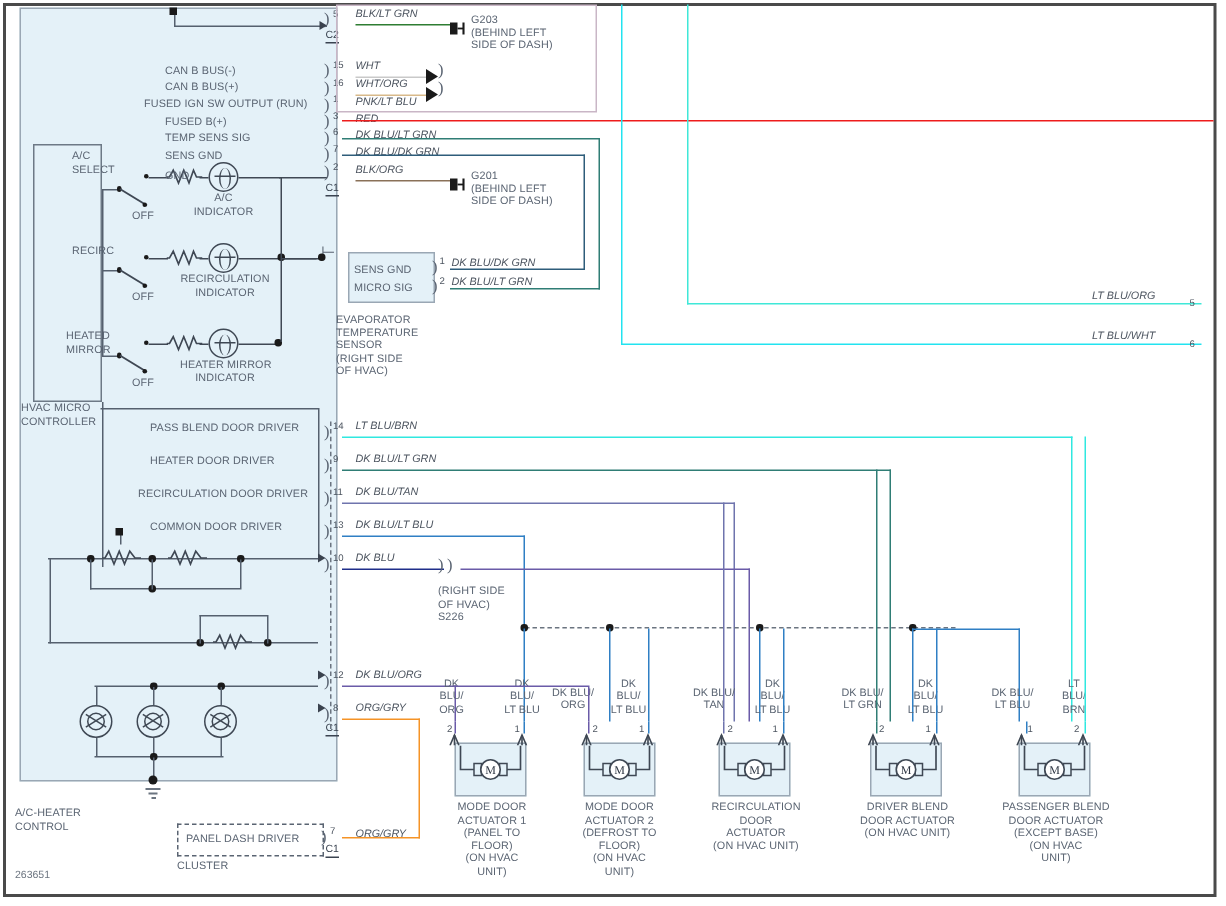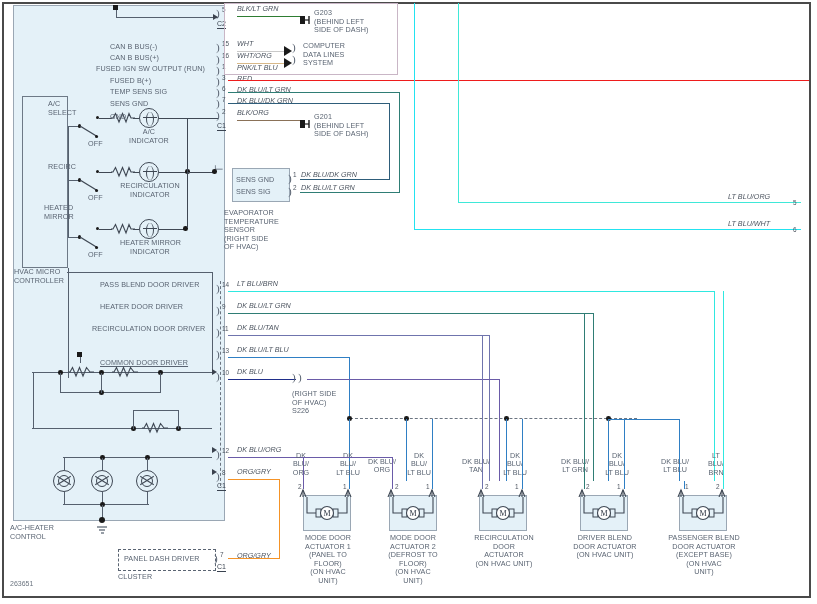--- a/index.html
+++ b/index.html
@@ -41,21 +41,21 @@
 <body>
 
 <div id="sheet">
  <div id="frame"></div>
 
  <div class="box shade" style="left:13px;top:5px;width:212px;height:516px;"></div>
 
  <div class="box" style="left:22px;top:96px;width:46px;height:172px;border:1px solid #6d7986;background:#e4f1f8;"></div>
  <div class="lbl" style="left:14px;top:268px;width:70px;">HVAC MICRO
 CONTROLLER</div>
- <div class="lbl" style="left:10px;top:524px;width:76px;">A/C-HEATER
+ <div class="lbl" style="left:10px;top:538px;width:76px;">A/C-HEATER
 CONTROL</div>
 
  <div class="wire v" style="left:116px;top:8px;height:10px;border-color:#55606e;"></div>
  <div class="wire h" style="left:116px;top:17px;width:102px;border-color:#55606e;"></div>
  <div style="position:absolute;left:113px;top:5px;width:5px;height:5px;background:#1a1a1a;"></div>
  <div class="arrowR" style="left:213px;top:13.5px;"></div>
 
  <div class="lbl r" style="left:48px;top:100px;width:46px;">A/C
 SELECT</div>
  <div class="sdot" style="left:96px;top:116px;"></div>
@@ -91,21 +91,21 @@
  <div class="wire h" style="left:159px;top:171.6px;width:52px;border-color:#3f4854;"></div>
  <div class="dot" style="left:185px;top:169.4px;"></div>
  <div class="wire h" style="left:68px;top:180px;width:12px;border-color:#55606e;"></div>
  <div class="sdot" style="left:78px;top:178.4px;"></div>
  <svg class="sw" style="left:78px;top:176px;" width="24" height="18">
       <line x1="2" y1="4" x2="20" y2="15" stroke="#3f4854" stroke-width="1.3"></line>
     </svg>
  <div class="sdot" style="left:95px;top:189px;"></div>
  <div class="lbl" style="left:88px;top:194px;">OFF</div>
 
- <div class="lbl r" style="left:44px;top:204px;width:50px;">HEATED
+ <div class="lbl r" style="left:44px;top:220px;width:50px;">HEATED
 MIRROR</div>
  <div class="sdot" style="left:96px;top:227px;"></div>
  <div class="wire h" style="left:99px;top:228.6px;width:13px;border-color:#3f4854;"></div>
  <svg class="res" style="left:111px;top:223px;" width="24" height="12">
       <polyline points="0,6 2,6 4.5,1.5 8,10 11.5,1.5 15,10 18,1.5 20,6 24,6" fill="none" stroke="#3f4854" stroke-width="1.1"></polyline>
     </svg>
  <div class="wire h" style="left:133px;top:228.6px;width:6px;border-color:#3f4854;"></div>
  <div class="ind" style="left:139px;top:219px;"></div>
  <div class="lbl c" style="left:120px;top:239px;width:60px;">HEATER MIRROR
 INDICATOR</div>
@@ -192,37 +192,34 @@
         <line x1="5" y1="5" x2="9" y2="5" stroke="#1a1a1a" stroke-width="1.2"></line>
         <line x1="9" y1="1" x2="9" y2="9" stroke="#1a1a1a" stroke-width="1.4"></line>
       </svg>
  </div>
  <div class="lbl" style="left:314px;top:113px;width:90px;">G201
 (BEHIND LEFT
 SIDE OF DASH)</div>
 
  <div class="conn" style="left:292px;top:42px;">)</div>
  <div class="conn" style="left:292px;top:54px;">)</div>
- <div class="lbl" style="left:303px;top:42px;width:90px;">COMPUTER
-DATA LINES
-SYSTEM</div>
  <div class="box" style="left:224px;top:3px;width:174px;height:72px;border:1px solid #c9b6c6;"></div>
 
  <div class="wire v" style="left:414px;top:3px;height:227px;border-color:#22e3f0;"></div>
  <div class="wire v" style="left:458px;top:3px;height:200px;border-color:#3fe8d8;"></div>
  <div class="wire h" style="left:458px;top:202px;width:343px;border-color:#3fe8d8;"></div>
  <div class="wire h" style="left:414px;top:229px;width:387px;border-color:#22e3f0;"></div>
  <div class="wname" style="left:728px;top:193px;">LT BLU/ORG</div>
  <div class="pin" style="left:793px;top:199px;">5</div>
  <div class="wname" style="left:728px;top:220px;">LT BLU/WHT</div>
  <div class="pin" style="left:793px;top:226px;">6</div>
 
  <div class="box shade" style="left:232px;top:168px;width:58px;height:34px;"></div>
  <div class="lbl r" style="left:236px;top:176px;width:50px;">SENS GND</div>
- <div class="lbl r" style="left:236px;top:188px;width:50px;">SENS SIG</div>
+ <div class="lbl r" style="left:236px;top:188px;width:50px;">MICRO SIG</div>
  <div class="conn" style="left:288px;top:173px;">)</div>
  <div class="pin" style="left:293px;top:171px;">1</div>
  <div class="wname" style="left:301px;top:171px;">DK BLU/DK GRN</div>
  <div class="conn" style="left:288px;top:186px;">)</div>
  <div class="pin" style="left:293px;top:184px;">2</div>
  <div class="wname" style="left:301px;top:184px;">DK BLU/LT GRN</div>
  <div class="lbl" style="left:224px;top:209px;width:80px;">EVAPORATOR
 TEMPERATURE
 SENSOR
 (RIGHT SIDE
@@ -232,21 +229,21 @@
  <div class="wire v" style="left:389px;top:103px;height:77px;border-color:#2e5d7a;"></div>
  <div class="wire h" style="left:228px;top:103px;width:162px;border-color:#2e5d7a;"></div>
 
  <div class="wire h" style="left:300px;top:192px;width:100px;border-color:#2f7d75;"></div>
  <div class="wire v" style="left:399px;top:92px;height:101px;border-color:#2f7d75;"></div>
  <div class="wire h" style="left:228px;top:92px;width:172px;border-color:#2f7d75;"></div>
 
  <div class="lbl r" style="left:100px;top:281px;width:118px;">PASS BLEND DOOR DRIVER</div>
  <div class="lbl r" style="left:100px;top:303px;width:118px;">HEATER DOOR DRIVER</div>
  <div class="lbl r" style="left:92px;top:325px;width:126px;">RECIRCULATION DOOR DRIVER</div>
- <div class="lbl r" style="left:100px;top:359px;width:118px;text-decoration:underline;">COMMON DOOR DRIVER</div>
+ <div class="lbl r" style="left:100px;top:347px;width:118px;">COMMON DOOR DRIVER</div>
 
  <div class="wire v" style="left:67.5px;top:268px;height:110px;border-color:#55606e;"></div>
  <div class="wire h" style="left:67px;top:272px;width:145px;border-color:#55606e;"></div>
  <div class="wire v" style="left:211.5px;top:272px;height:100px;border-color:#55606e;"></div>
 
  <div class="conn" style="left:216px;top:283px;">)</div>
  <div class="pin" style="left:222px;top:281px;">14</div>
  <div class="wname" style="left:237px;top:280px;">LT BLU/BRN</div>
  <div class="wire h" style="left:228px;top:291px;width:487px;border-color:#2fe8e0;"></div>
  <div class="wire v" style="left:713.5px;top:291px;height:190px;border-color:#2fe8e0;"></div>

